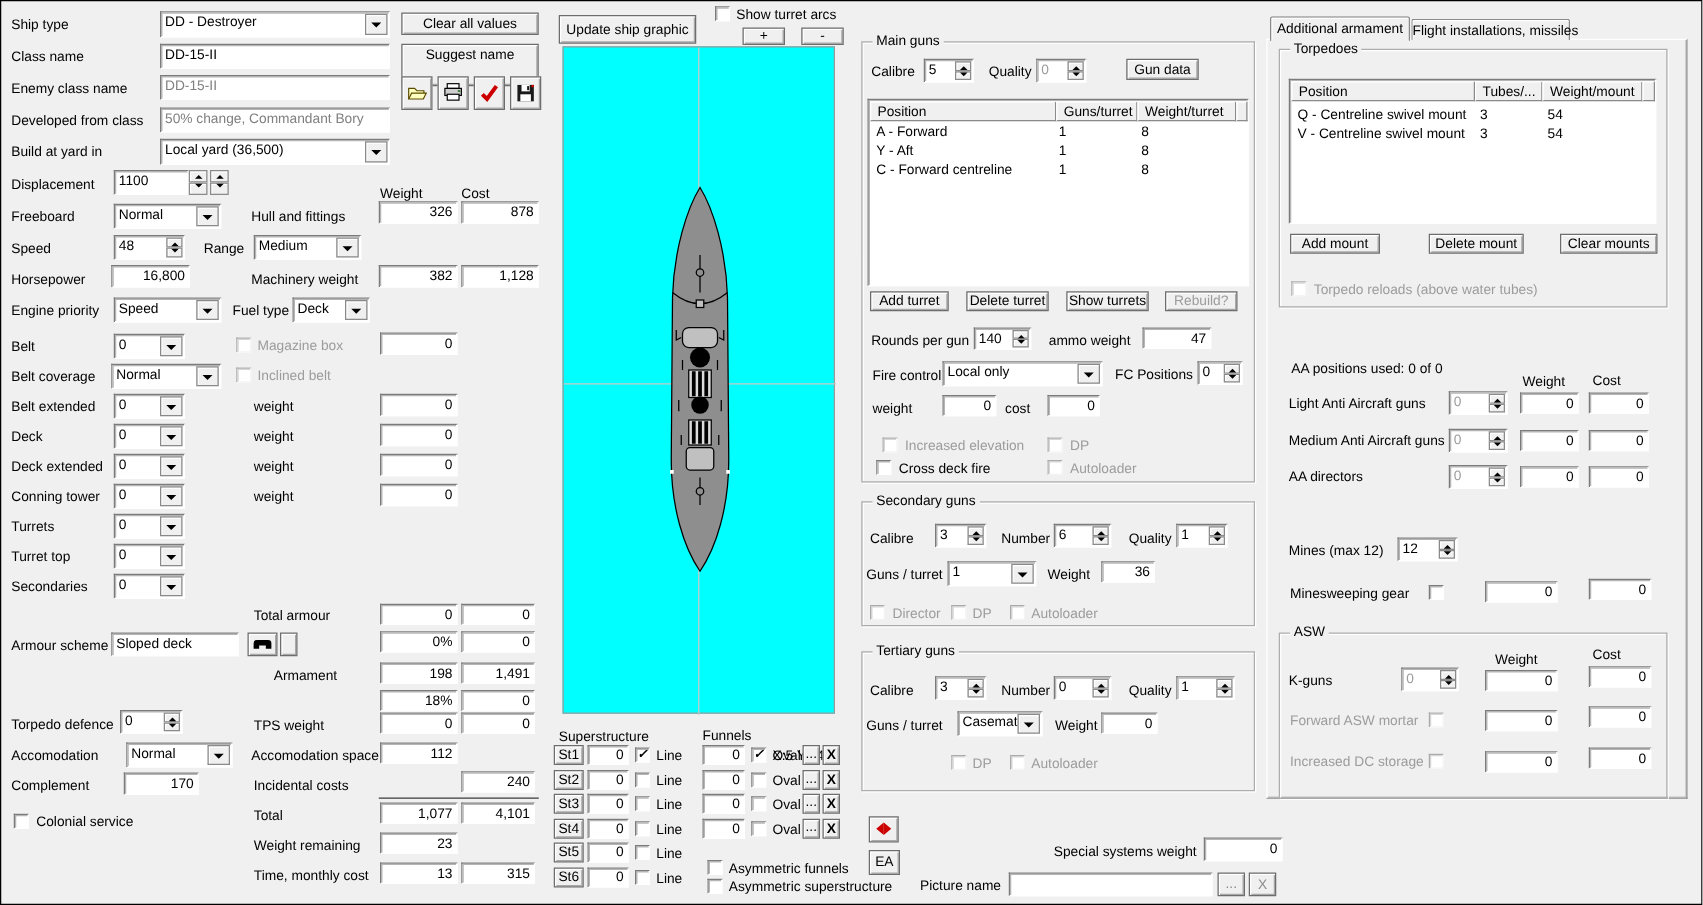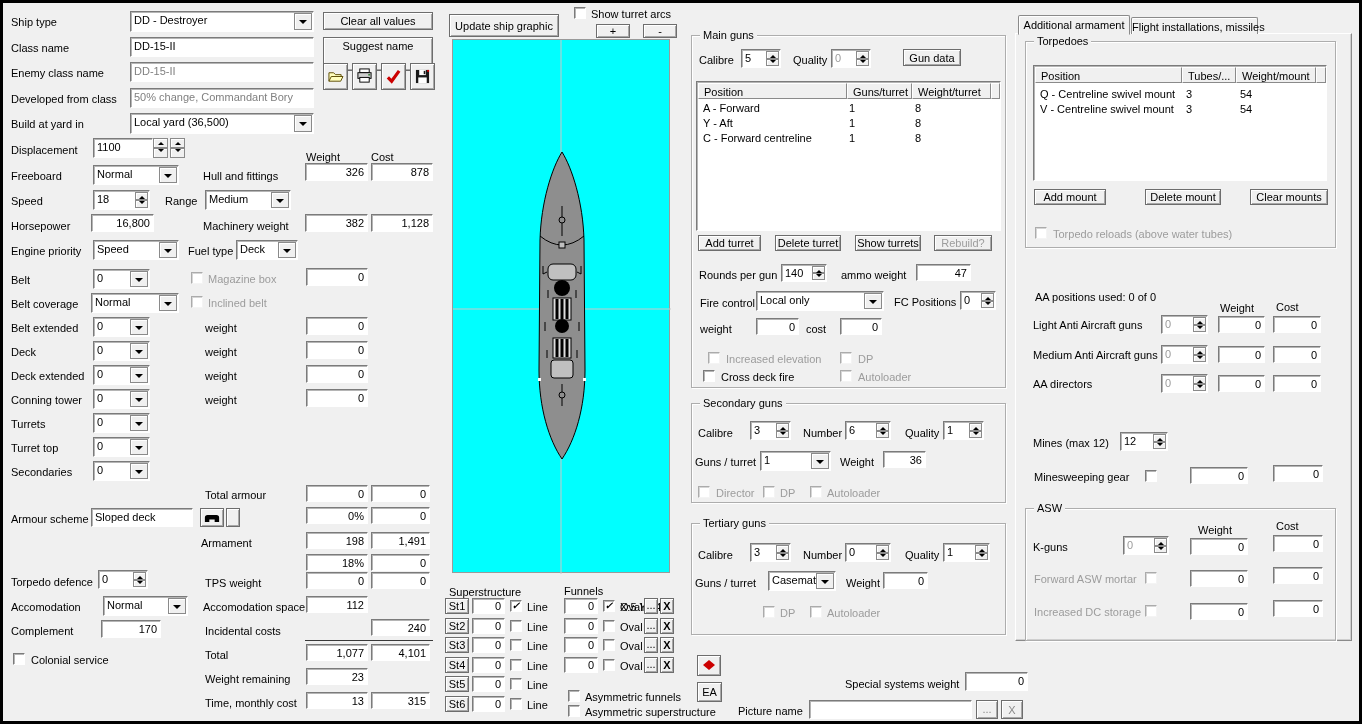--- a/index.html
+++ b/index.html
@@ -1,18 +1,18 @@
 <!DOCTYPE html>
 <html><head>
 <meta charset="utf-8">
 <style>
   html,body{margin:0;padding:0;background:#d8d8d8;}
   #screen{position:relative;width:1362px;height:724px;background:#f0f0f0;
     font-family:"Liberation Sans",sans-serif;font-size:11px;color:#000;
-    border:3px solid #000000;box-sizing:border-box;overflow:hidden;padding-left:37px;}
+    border:1px solid #000000;box-sizing:border-box;overflow:hidden;padding-left:37px;}
   .lbl{position:absolute;white-space:nowrap;line-height:12px;}
   .dis{color:#9c9c9c;}
   .graytxt{color:#808080;}
   .fld{position:absolute;background:#fff;border:1px solid;border-color:#7b7b7b #fff #fff #7b7b7b;
     box-shadow:inset 1px 1px 0 #b5b5b5;box-sizing:border-box;padding:2px 3px 0 3px;
     white-space:nowrap;overflow:hidden;line-height:12px;}
   .num{text-align:right;}
   .btn{position:absolute;background:#f0f0f0;border:1px solid #6d6d6d;
     box-shadow:inset 1px 1px 0 #ffffff,inset -1px -1px 0 #a8a8a8;
     box-sizing:border-box;text-align:center;padding-top:2px;line-height:12px;cursor:default;white-space:nowrap;}
@@ -133,21 +133,21 @@
   <div class="sel" style="left:90px;top:162px;width:86px;height:20px">
     <span class="sel-txt">Normal</span>
     <span class="dd"><i class="tri-d"></i></span>
   </div>
   <span class="lbl" style="left:200px;top:167px">Hull and fittings</span>
   <div class="fld num" style="left:302px;top:160px;width:63px;height:18px">326</div>
   <div class="fld num" style="left:368px;top:160px;width:62px;height:18px">878</div>
 
   <span class="lbl" style="left:8px;top:192px">Speed</span>
   <div class="spin" style="left:90px;top:187px;width:57px;height:20px">
-    <span class="spin-txt">18</span>
+    <span class="spin-txt">48</span>
     <span class="ud">
         <span class="udb up"><i class="tu"></i></span>
         <span class="udb dn"><i class="td2"></i></span>
       </span>
   </div>
   <span class="lbl" style="left:162px;top:192px">Range</span>
   <div class="sel" style="left:202px;top:187px;width:86px;height:20px">
     <span class="sel-txt">Medium</span>
     <span class="dd"><i class="tri-d"></i></span>
   </div>
@@ -242,21 +242,21 @@
   <div class="fld" style="left:88px;top:505px;width:102px;height:19px">Sloped deck</div>
   <div class="btn" style="left:197px;top:505px;width:24px;height:19px;padding-top:4px">
     <svg width="16" height="9" viewBox="0 0 18 10">
         <path d="M1 9 V4 Q1 1 4 1 H14 Q17 1 17 4 V9 H12 V6 H6 V9 Z" fill="#000"></path>
       </svg>
   </div>
   <div class="btn" style="left:223px;top:505px;width:14px;height:19px"></div>
   <div class="fld num" style="left:303px;top:504px;width:62px;height:17px">0%</div>
   <div class="fld num" style="left:368px;top:504px;width:59px;height:17px">0</div>
 
-  <span class="lbl" style="left:198px;top:534px">Armament</span>
+  <span class="lbl" style="left:218px;top:534px">Armament</span>
   <div class="fld num" style="left:303px;top:529px;width:62px;height:17px">198</div>
   <div class="fld num" style="left:368px;top:529px;width:59px;height:17px">1,491</div>
 
   <div class="fld num" style="left:303px;top:551px;width:62px;height:17px">18%</div>
   <div class="fld num" style="left:368px;top:551px;width:59px;height:17px">0</div>
 
   <span class="lbl" style="left:8px;top:573px">Torpedo defence</span>
   <div class="spin" style="left:95px;top:567px;width:50px;height:19px">
     <span class="spin-txt">0</span>
     <span class="ud">

